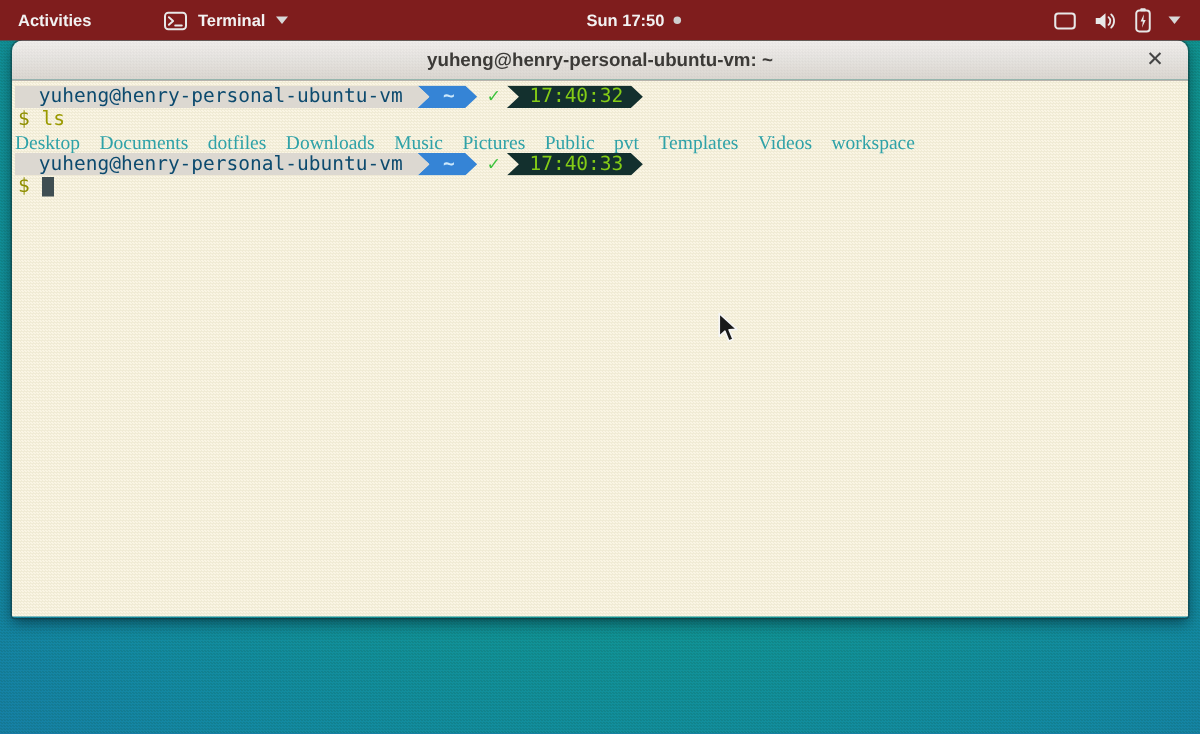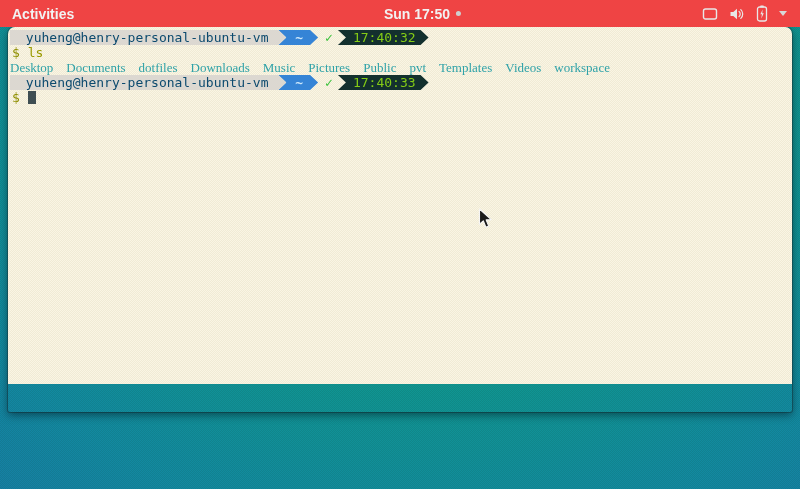--- a/index.html
+++ b/index.html
@@ -18,22 +18,22 @@
     background-color:#1a74a8;
     background-image:
       conic-gradient(rgba(10,70,50,.14) 25%, transparent 0 50%, rgba(10,70,50,.14) 0 75%, transparent 0),
       radial-gradient(120% 170% at 54% 16%, #0da38c 0%, #0f998e 32%, #1389a2 56%, #1a74a8 80%, #175f97 100%);
     background-size:2px 2px, 100% 100%;
   }
 
   
   .topbar{
     position:absolute;left:0;top:0;width:800px;height:27px;
-    background:#ef4444;color:#f2f2f2;display:flex;align-items:center;
-    font-size:14px;z-index:30;
+    background:#7f1d1d;color:#f2f2f2;display:flex;align-items:center;
+    font-size:11px;z-index:30;
   }
   .activities{padding:0 12px;height:100%;display:flex;align-items:center;font-weight:700;cursor:pointer;}
   .app-menu{display:flex;align-items:center;gap:7px;margin-left:28px;height:100%;padding:0 8px;font-weight:700;cursor:pointer;}
   .clock-wrap{position:absolute;left:50%;top:0;transform:translateX(-50%);height:27px;display:flex;align-items:center;gap:6px;cursor:pointer;}
   .clock{font-weight:700;margin-left:45px;}
   .notif-dot{width:5px;height:5px;border-radius:50%;background:#cfcfcf;}
   .status-area{margin-left:auto;display:flex;align-items:center;gap:11px;height:100%;padding:0 13px;cursor:pointer;}
   .caret-down{width:0;height:0;border-left:4px solid transparent;border-right:4px solid transparent;border-top:5px solid #d8d8d8;}
 
   
@@ -100,20 +100,31 @@
   svg.icon{display:block;}
 </style>
 </head>
 <body>
 
 <div class="topbar">
   <div class="activities">
     <span>Activities</span>
   </div>
 
+  <div class="app-menu">
+    <span>
+      <svg class="icon" width="16" height="14" viewBox="0 0 16 14">
+        <rect x="1" y="1.5" width="14" height="11" rx="2.2" fill="none" stroke="#e8e8e8" stroke-width="1.3"></rect>
+        <polyline points="3.6,4.5 6.4,7 3.6,9.5" fill="none" stroke="#e8e8e8" stroke-width="1.3" stroke-linecap="round" stroke-linejoin="round"></polyline>
+        <line x1="7.8" y1="10" x2="12.2" y2="10" stroke="#e8e8e8" stroke-width="1.3" stroke-linecap="round"></line>
+      </svg>
+    </span>
+    <span>Terminal</span>
+    <span class="caret-down"></span>
+  </div>
 
   <div class="clock-wrap">
     <span class="clock">Sun 17:50</span>
     <span class="notif-dot"></span>
   </div>
 
   <div class="status-area">
     <span>
       <svg class="icon" width="16" height="14" viewBox="0 0 16 14">
         <rect x="1.5" y="2" width="13" height="10" rx="2" fill="none" stroke="#e8e8e8" stroke-width="1.4"></rect>
@@ -131,20 +142,24 @@
         <rect x="4.2" y="0.5" width="3.6" height="2" rx="0.6" fill="#e8e8e8"></rect>
         <rect x="1.5" y="2" width="9" height="14" rx="2" fill="none" stroke="#e8e8e8" stroke-width="1.3"></rect>
         <polygon points="6.6,4.5 4.4,9.3 5.9,9.3 5.3,13.5 7.8,8.3 6.3,8.3" fill="#e8e8e8"></polygon>
       </svg>
     </span>
     <span class="caret-down"></span>
   </div>
 </div>
 
 <div class="window">
+  <div class="titlebar">
+    <span class="title-text">yuheng@henry-personal-ubuntu-vm: ~</span>
+    <button class="close-btn">✕</button>
+  </div>
 
   <div class="term">
 
     <div class="tline">
       <span class="seg-user"> yuheng@henry-personal-ubuntu-vm </span>
       <span class="seg-path">~</span>
       <span class="check">✓</span>
       <span class="seg-time">17:40:32</span>
     </div>
 

